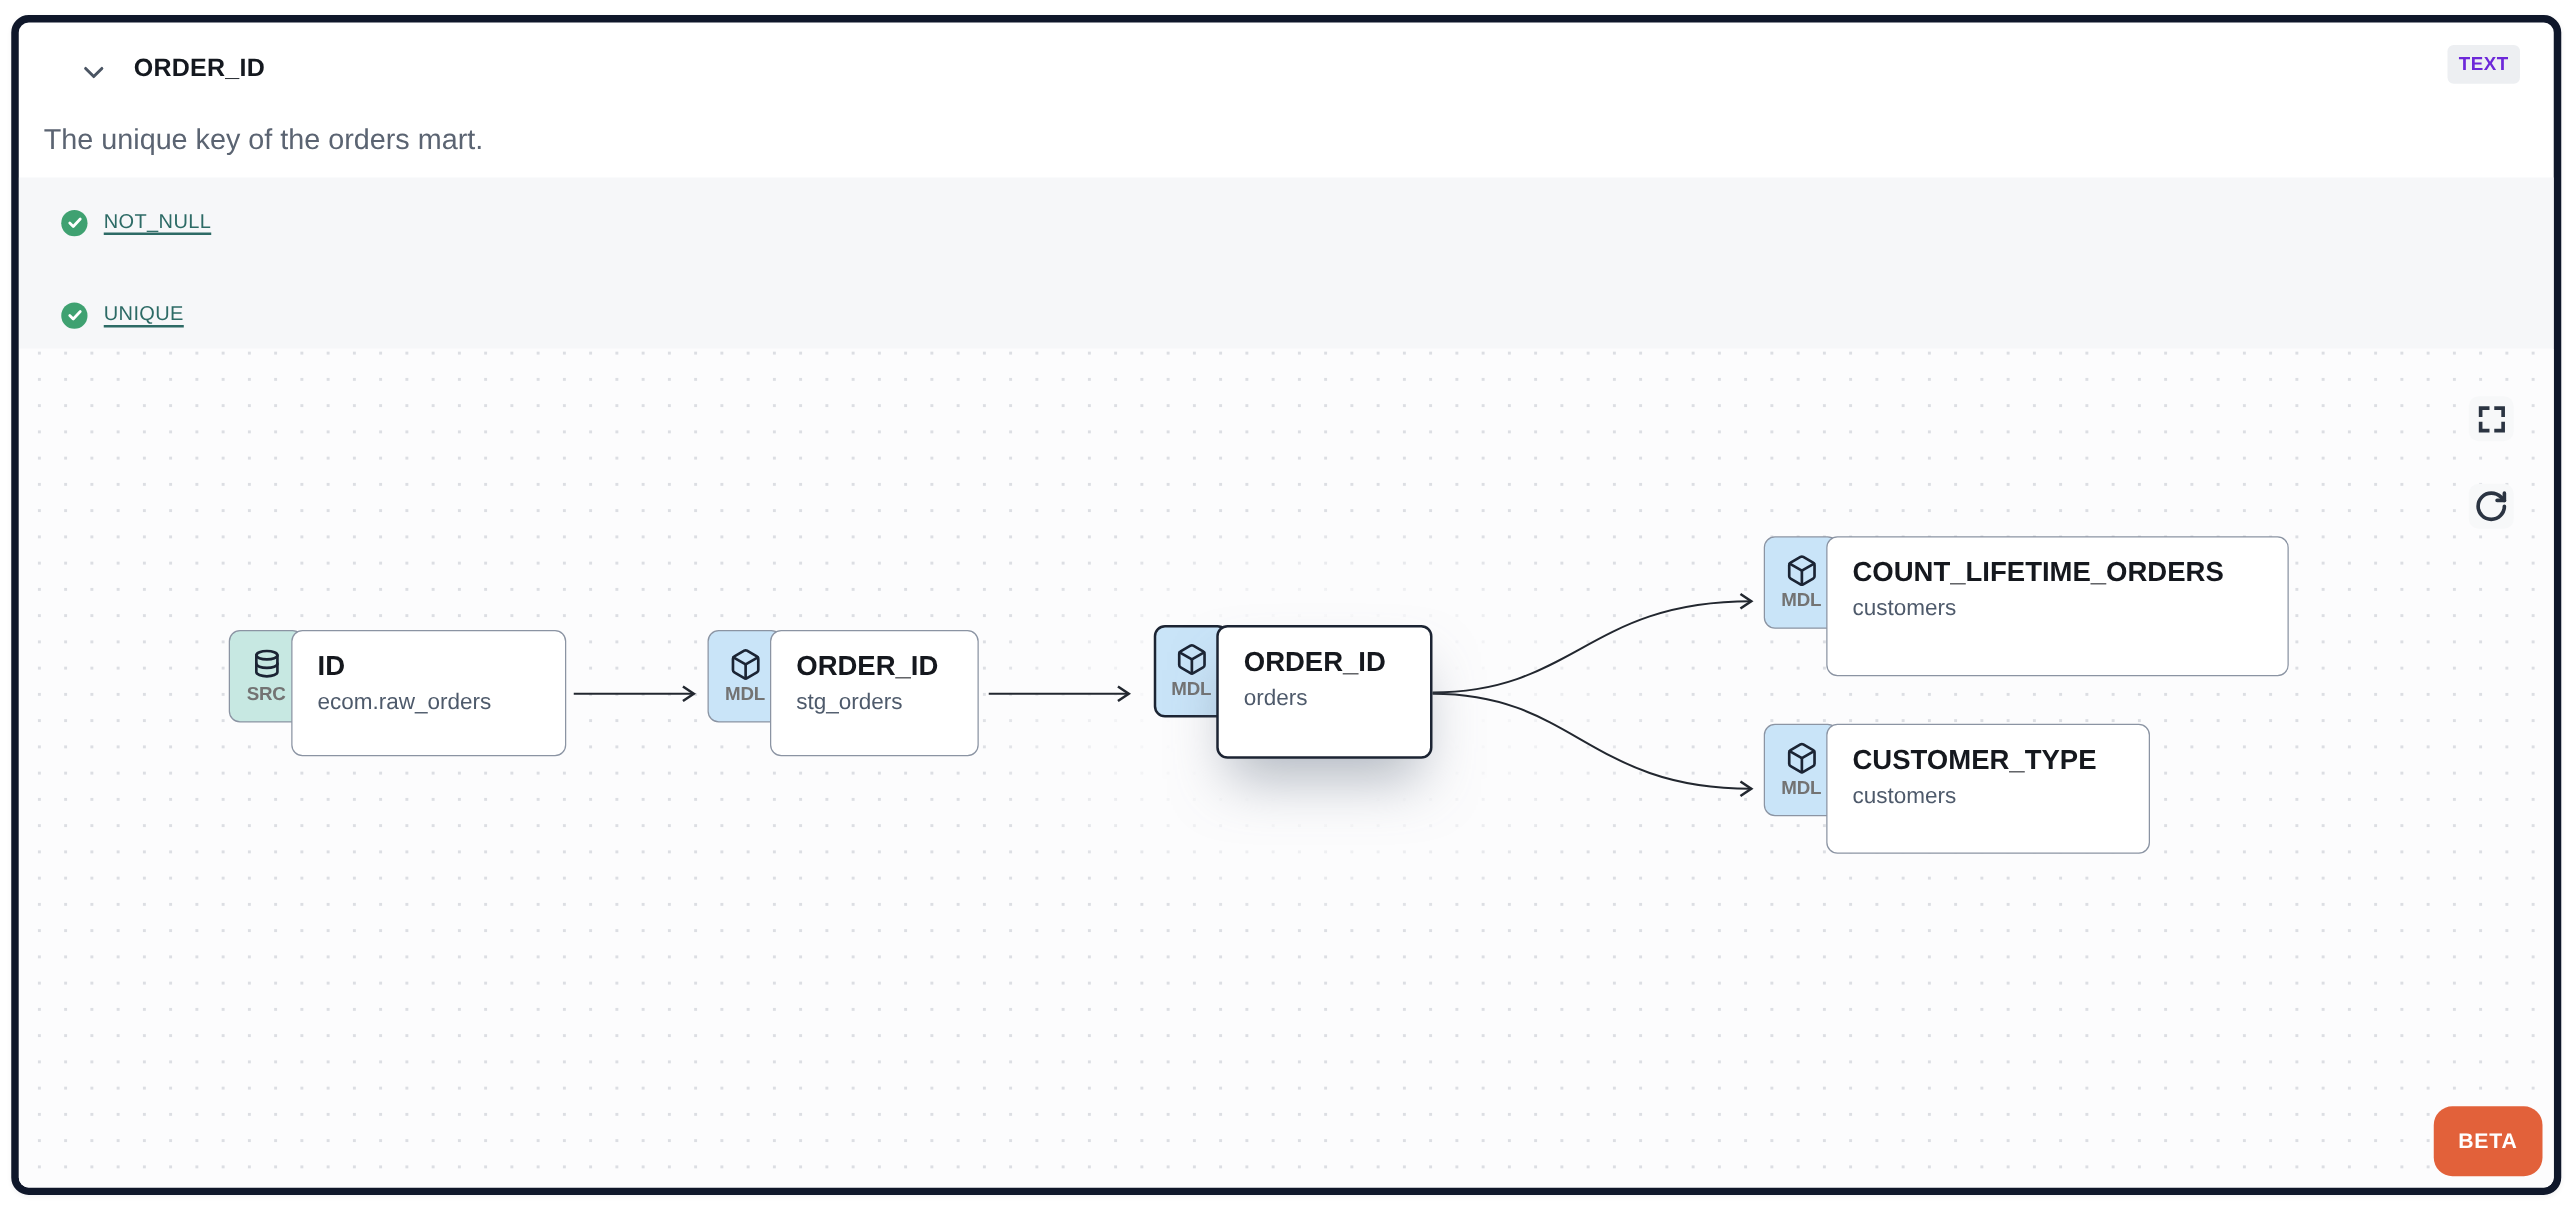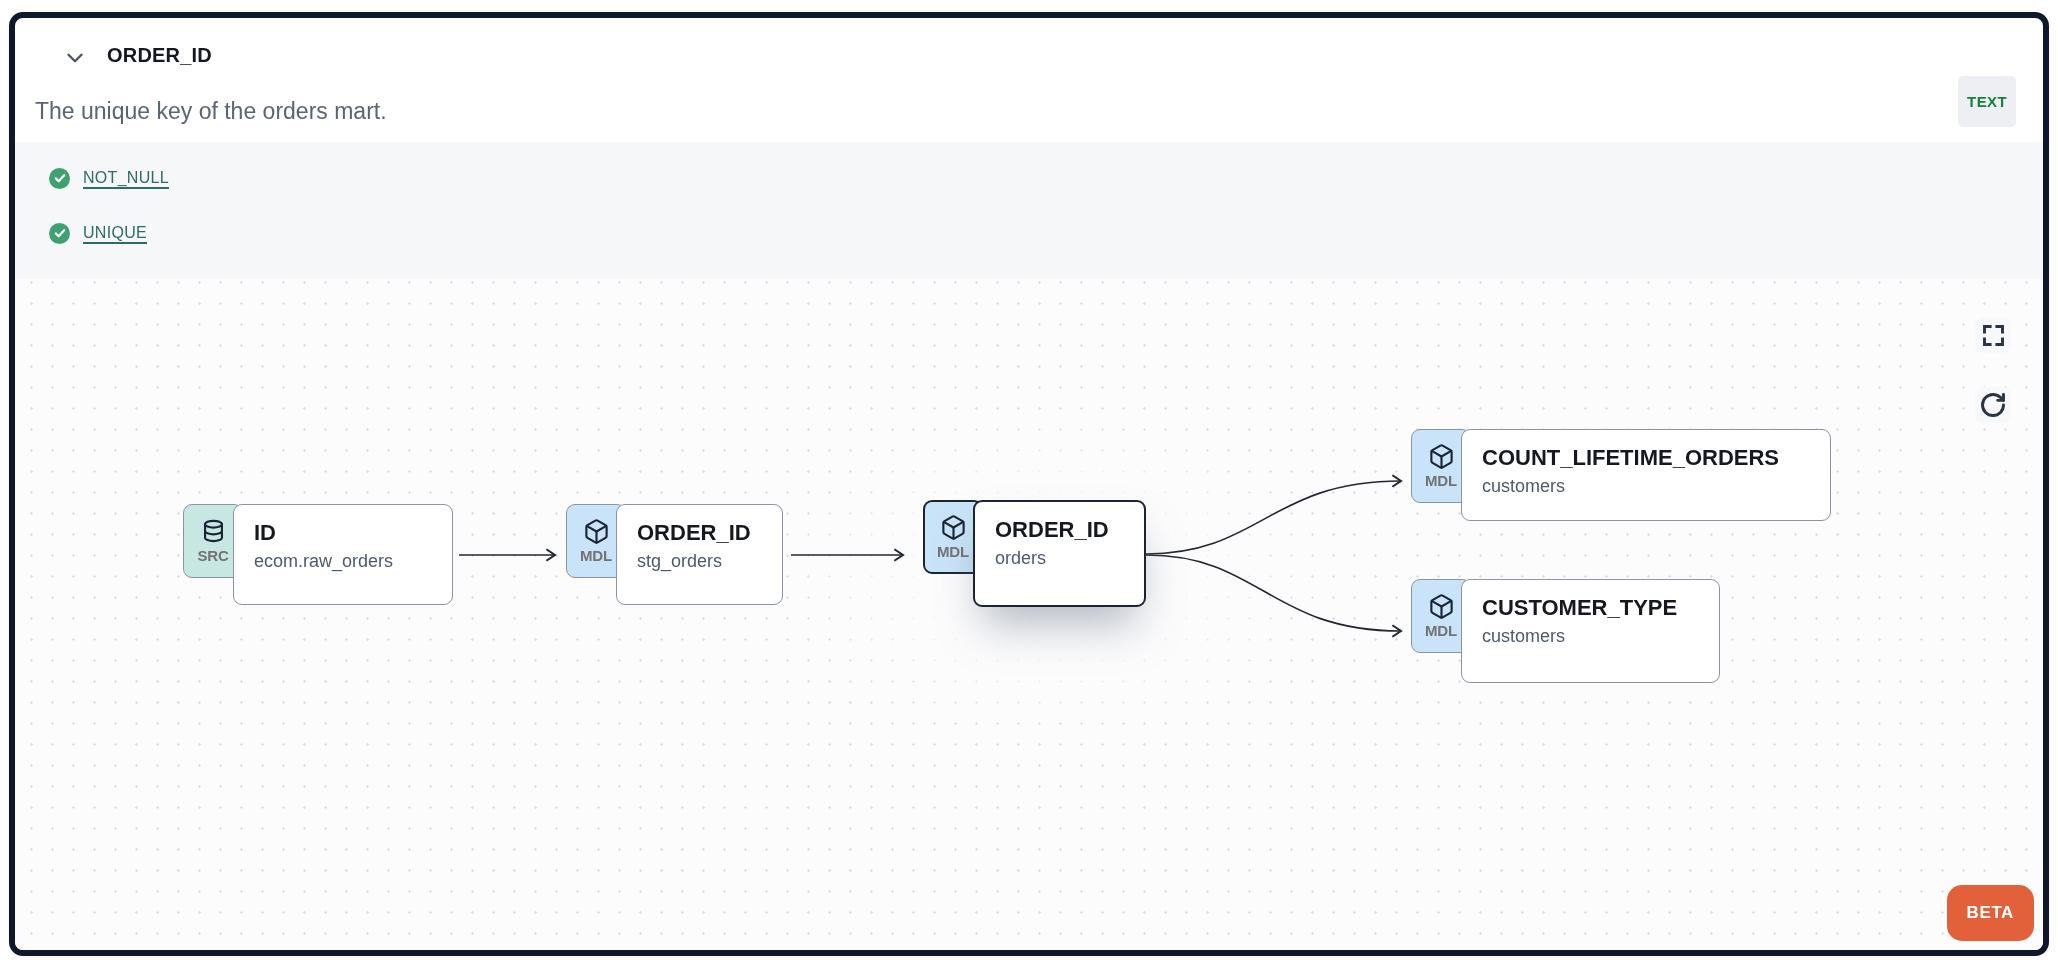--- a/index.html
+++ b/index.html
@@ -14,33 +14,33 @@
   
   .chevron-btn {
     position:absolute; left:44px; top:24px; width:32px; height:32px;
     background:transparent; border:none; display:flex; align-items:center; justify-content:center; cursor:pointer; color:#4b5563;
   }
   .panel-title {
     position:absolute; left:92px; top:26px; font-size:20px; font-weight:700;
     color:#14181f; letter-spacing:0.2px;
   }
   .type-badge {
-    position:absolute; right:27px; top:18px; background:#edeff2; color:#15803d;
-    font-size:15px; font-weight:600; letter-spacing:0.4px; padding:17px 9px; border-radius:5px;margin-top:40px;
+    position:absolute; right:27px; top:18px; background:#edeff2; color:#6d28d9;
+    font-size:15px; font-weight:600; letter-spacing:0.4px; padding:7px 9px; border-radius:5px;
   }
   .panel-desc {
     position:absolute; left:20px; top:80px; font-size:23px; color:#5b6472;
   }
 
   
   .tests {
     position:absolute; left:0; top:124px; width:100%; height:137px;
     background:#f6f7f9; padding:25px 0 0 34px;
   }
-  .test-row { display:flex; align-items:center; gap:13px; height:22px; margin-bottom:33px; cursor:pointer; width:max-content; }
+  .test-row { display:flex; align-items:center; gap:13px; height:22px; margin-bottom:52px; cursor:pointer; width:max-content; }
   .check-icon {
     width:21px; height:21px; border-radius:50%; background:#3fa171;
     display:flex; align-items:center; justify-content:center; flex-shrink:0;
   }
   .test-link {
     font-size:16px; font-weight:500; color:#2d6b66;
     text-decoration:underline; text-decoration-thickness:1.5px; text-underline-offset:4px; letter-spacing:0.3px;
   }
 
   
@@ -76,21 +76,21 @@
   .node.selected .node-badge { border:2.5px solid #1c2433; }
   .node.selected .node-card {
     border:2.5px solid #1c2433; height:107px;
     box-shadow:0 26px 44px -10px rgba(105,117,135,0.5);
   }
 
   
   .node-1 { left:168px; top:225px; } .node-1 .node-card { width:220px; }
   .node-2 { left:551px; top:225px; } .node-2 .node-card { width:167px; }
   .node-3 { left:908px; top:221px; } .node-3 .node-card { width:173px; }
-  .node-4 { left:1396px; top:150px; } .node-4 .node-card { width:370px; height:92px; }
+  .node-4 { left:1396px; top:150px; } .node-4 .node-card { width:370px; height:112px; }
   .node-5 { left:1396px; top:300px; } .node-5 .node-card { width:259px; height:104px; }
 
   
   .canvas-controls {
     position:absolute; top:38px; right:42px; display:flex; flex-direction:column; gap:34px; z-index:3;
   }
   .icon-btn {
     width:36px; height:36px; border:none; border-radius:8px; background:#f7f8f9;
     display:flex; align-items:center; justify-content:center; color:#2b3442; cursor:pointer;
   }

